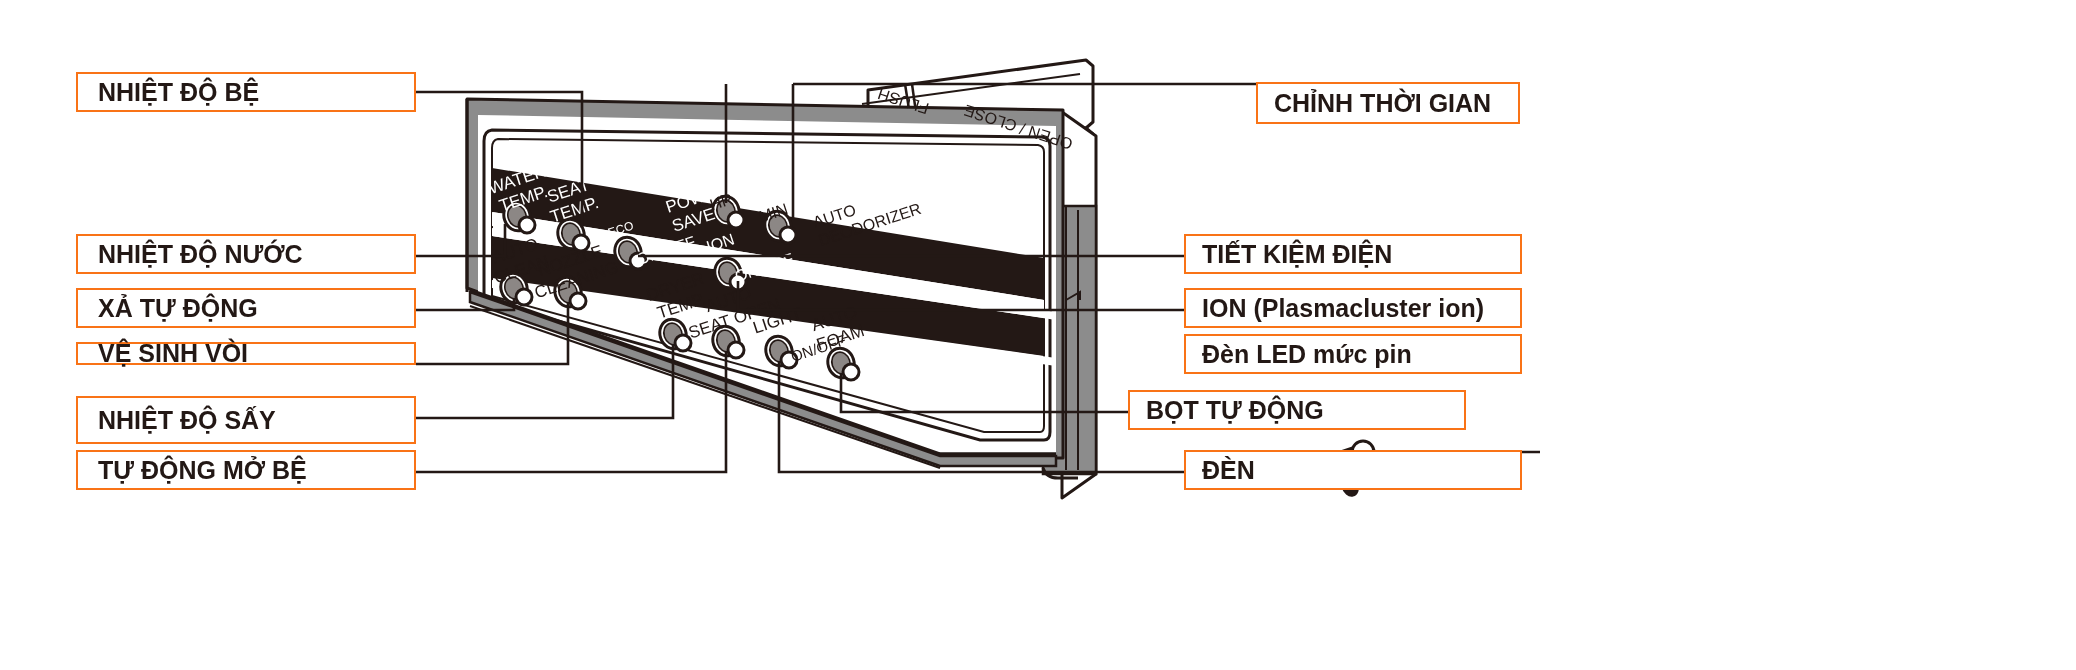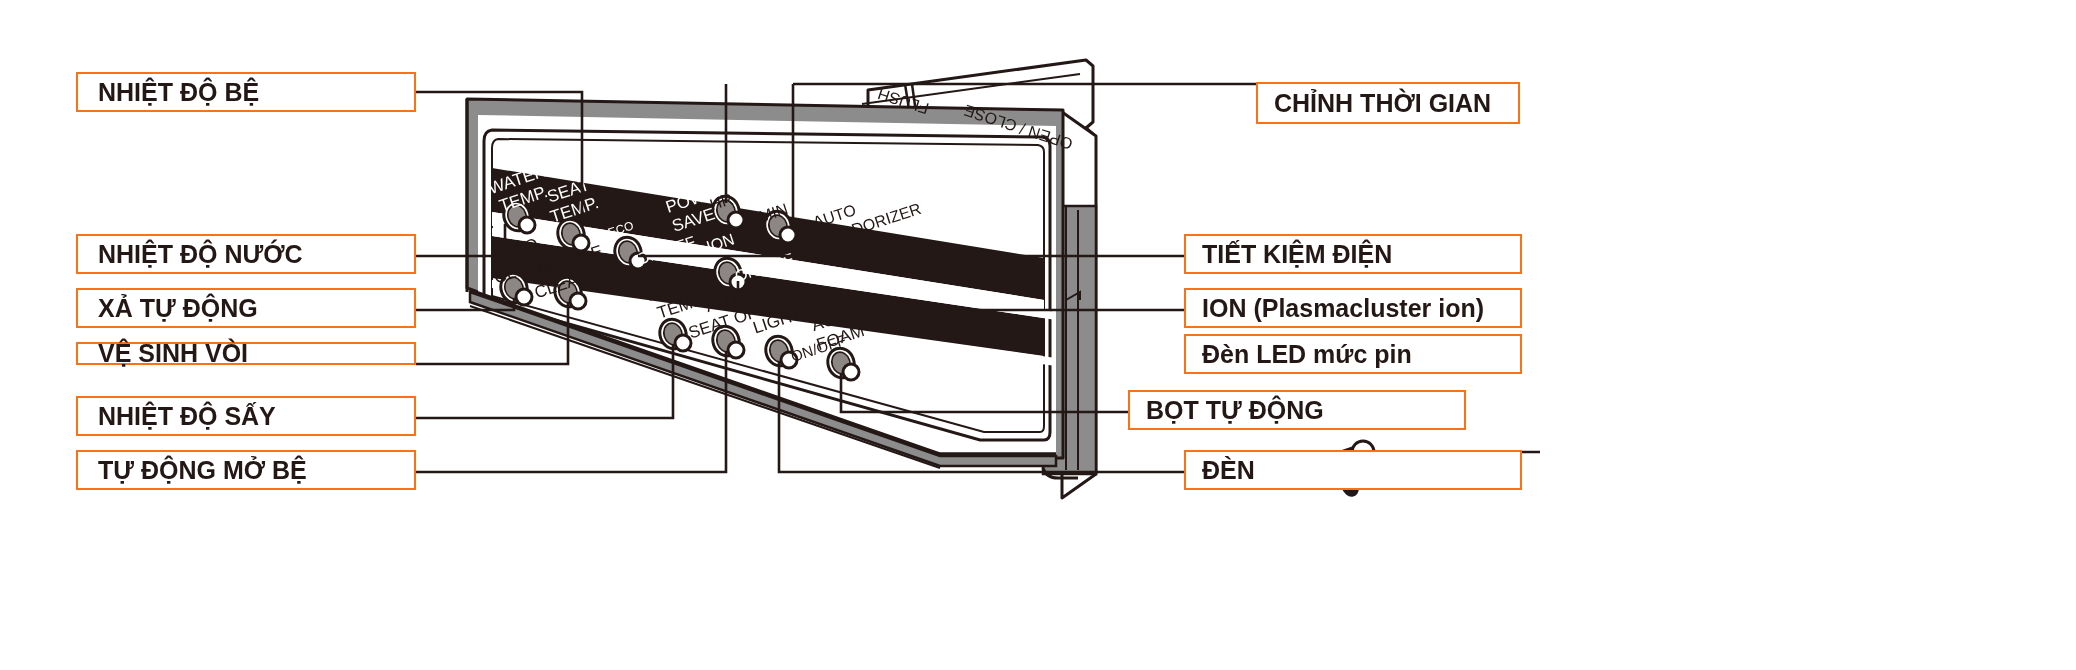--- a/index.html
+++ b/index.html
@@ -291,21 +291,21 @@
       </div>
       <div class="label-box left" style="left: 76px; top: 234px; width: 340px; height: 40px;">
         <span>NHIỆT ĐỘ NƯỚC</span>
       </div>
       <div class="label-box left" style="left: 76px; top: 288px; width: 340px; height: 40px;">
         <span>XẢ TỰ ĐỘNG</span>
       </div>
       <div class="label-box left" style="left: 76px; top: 342px; width: 340px; height: 23px;">
         <span>VỆ SINH VÒI</span>
       </div>
-      <div class="label-box left" style="left: 76px; top: 396px; width: 340px; height: 40px;">
+      <div class="label-box left" style="left: 76px; top: 396px; width: 340px; height: 48px;">
         <span>NHIỆT ĐỘ SẤY</span>
       </div>
       <div class="label-box left" style="left: 76px; top: 450px; width: 340px; height: 40px;">
         <span>TỰ ĐỘNG MỞ BỆ</span>
       </div>
     </div>
   <div id="labels-right">
       <div class="label-box right" style="left: 1256px; top: 62px; width: 264px; height: 42px; margin-top: 20px;">
         <span>CHỈNH THỜI GIAN</span>
       </div>

